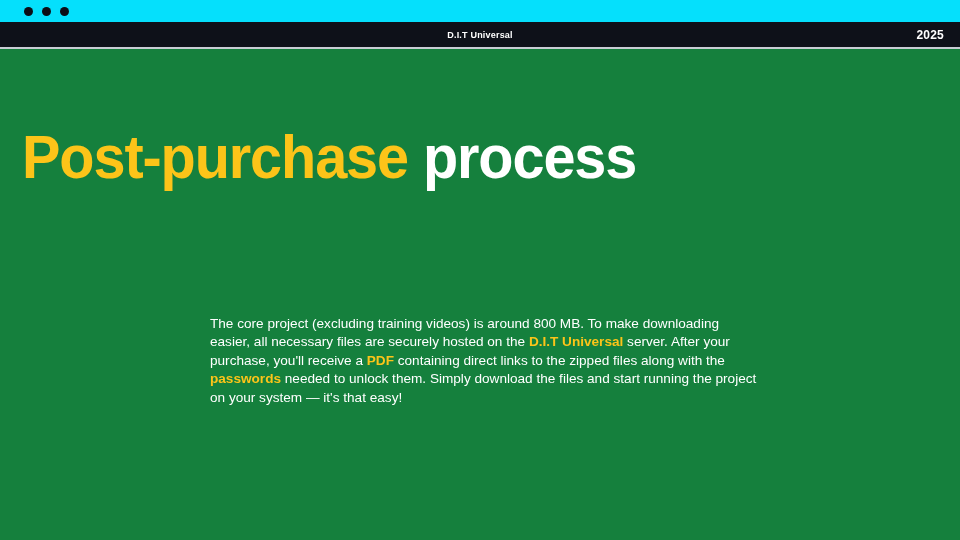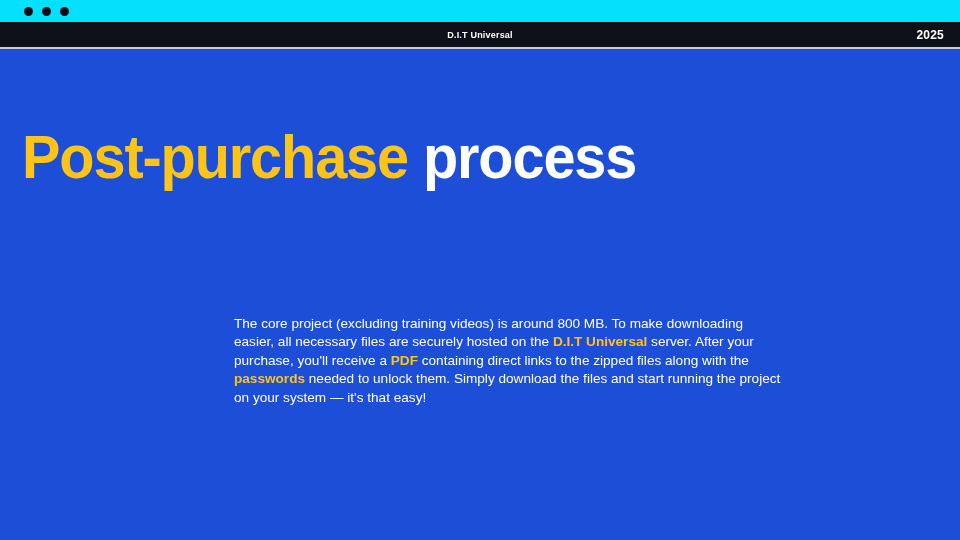--- a/index.html
+++ b/index.html
@@ -13,21 +13,21 @@
     overflow: hidden;
     background: #0b0e16;
     font-family: "Liberation Sans", sans-serif;
     -webkit-font-smoothing: antialiased;
   }
 
   .slide {
     position: relative;
     width: 960px;
     height: 540px;
-    background: #1d4ed8;
+    background: #15803d;
     overflow: hidden;
   }
 
   
   .topbar {
     position: absolute;
     left: 0;
     top: 0;
     width: 960px;
     height: 22px;
@@ -111,21 +111,20 @@
   
   .body-copy {
     position: absolute;
     left: 210px;
     top: 301px;
     width: 552px;
     color: #ffffff;
     font-size: 13.6px;
     line-height: 18.5px;
     text-align: left;
-    margin-left: 24px;
   }
   .body-copy .hl {
     color: #fcc419;
     font-weight: bold;
   }
 </style>
 </head>
 <body>
 
 <div class="slide">

